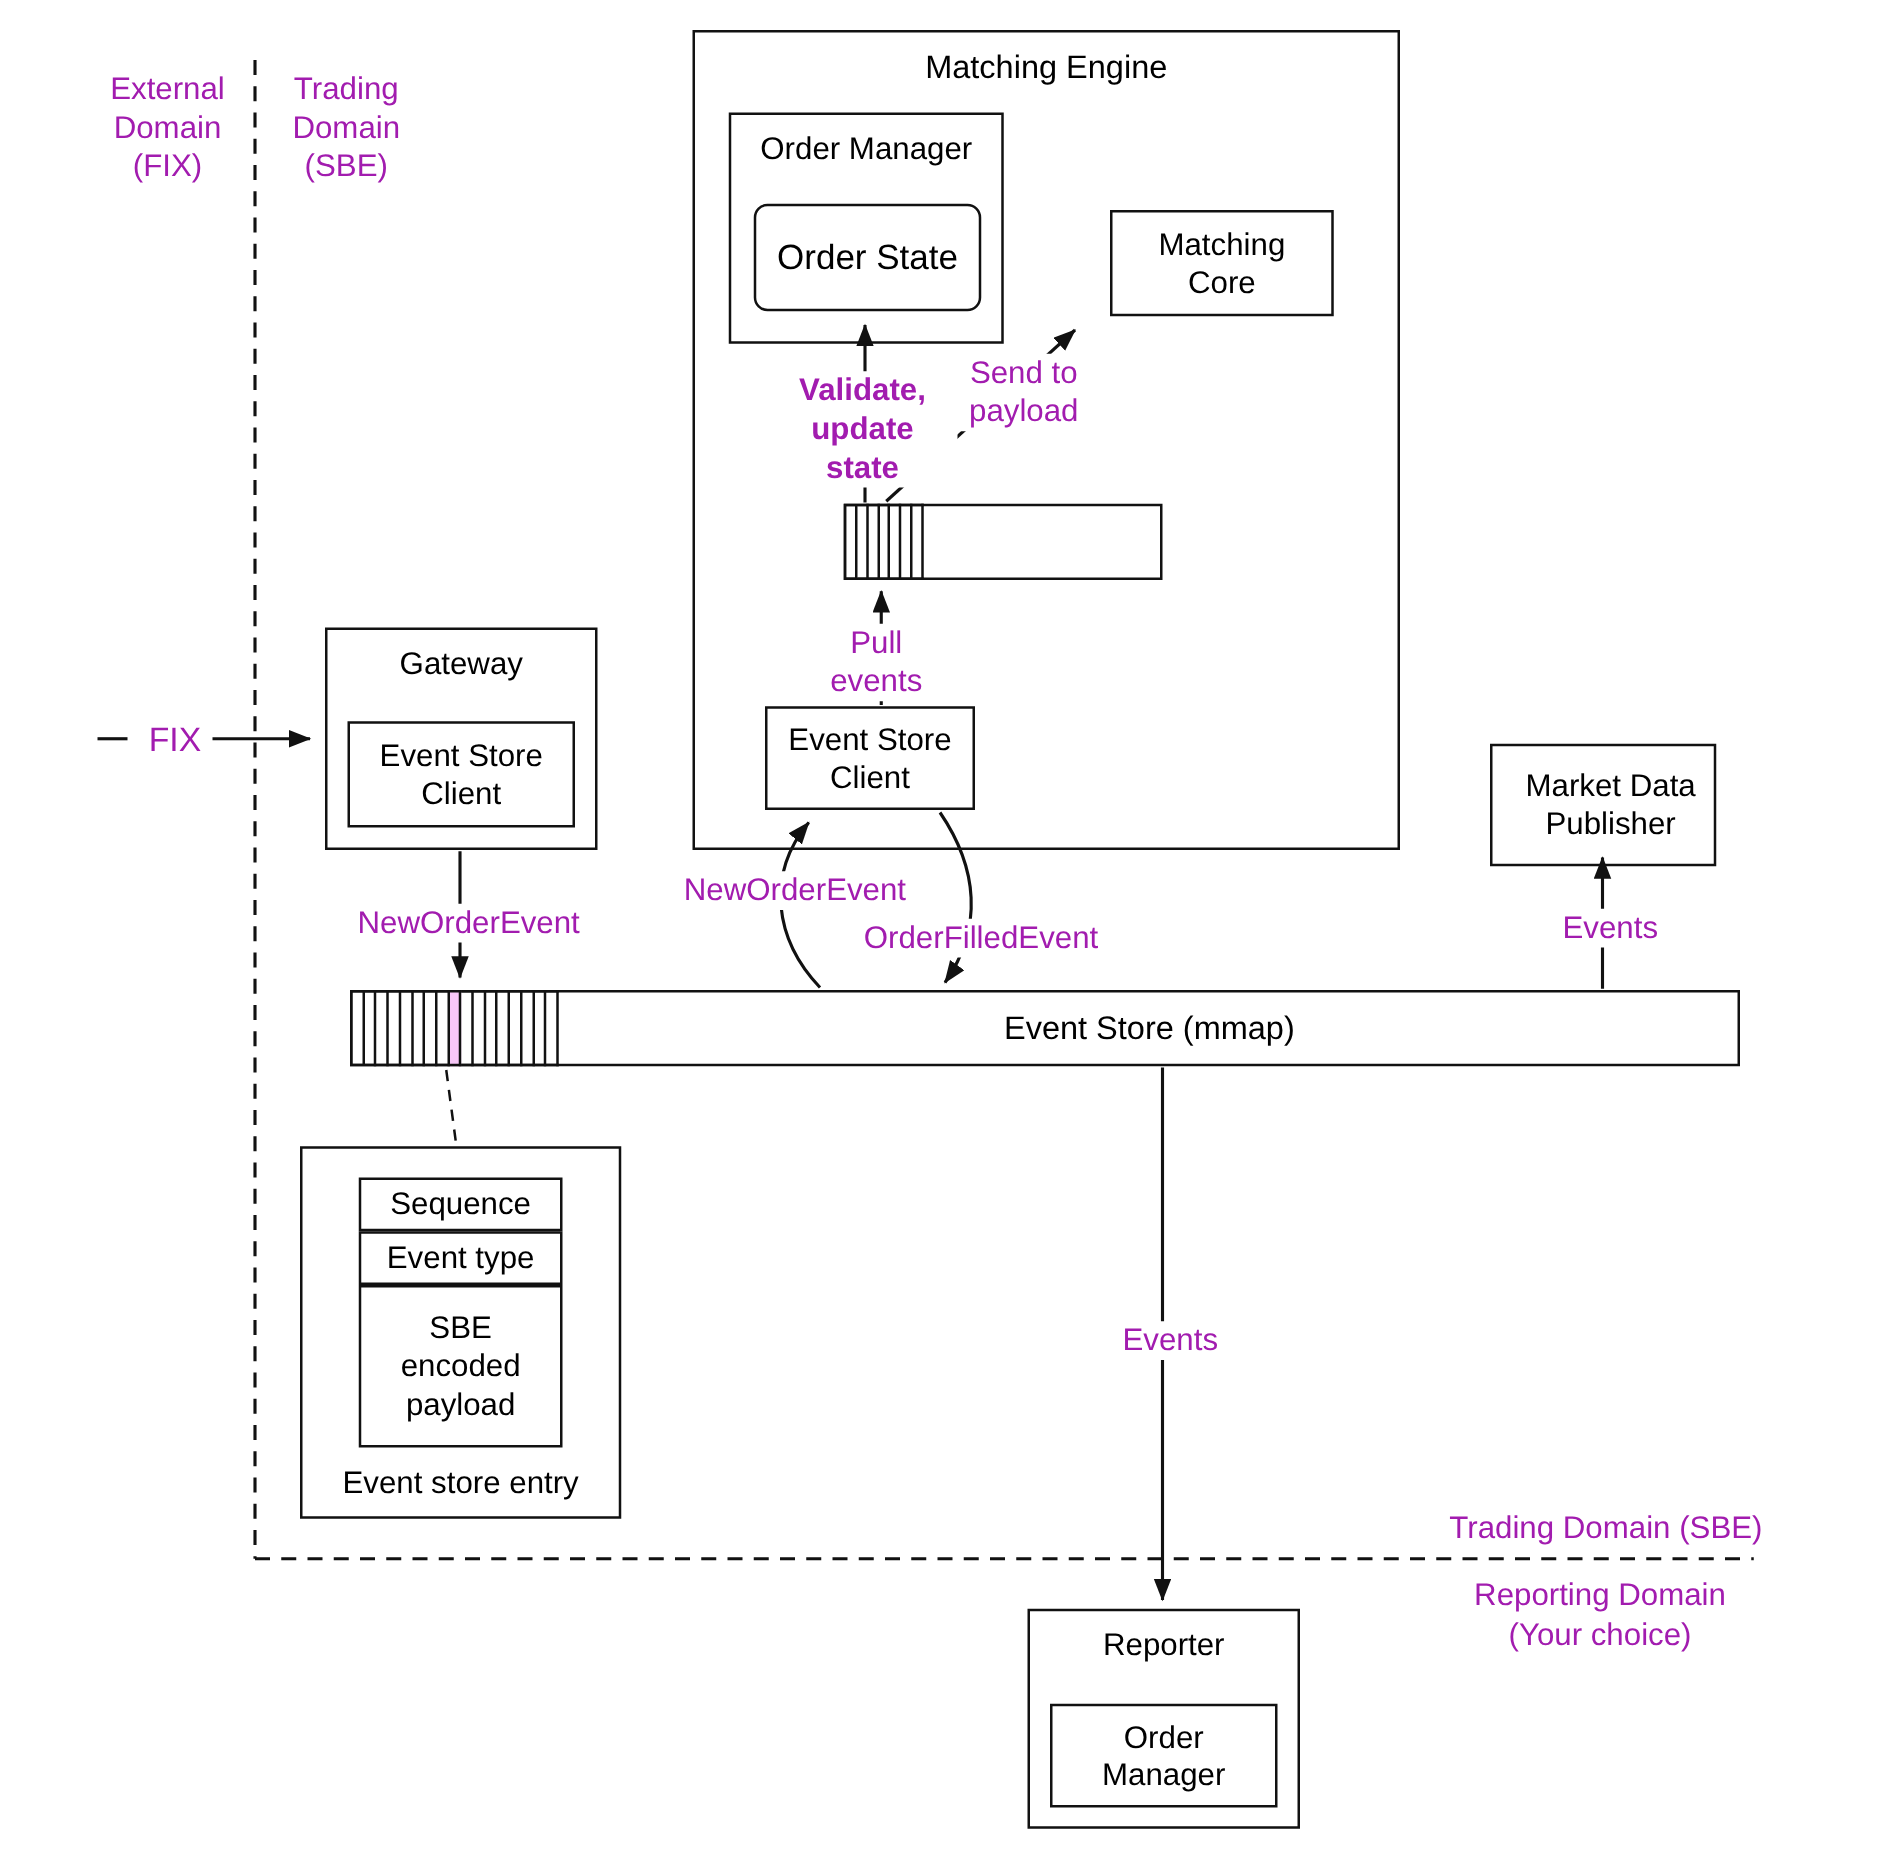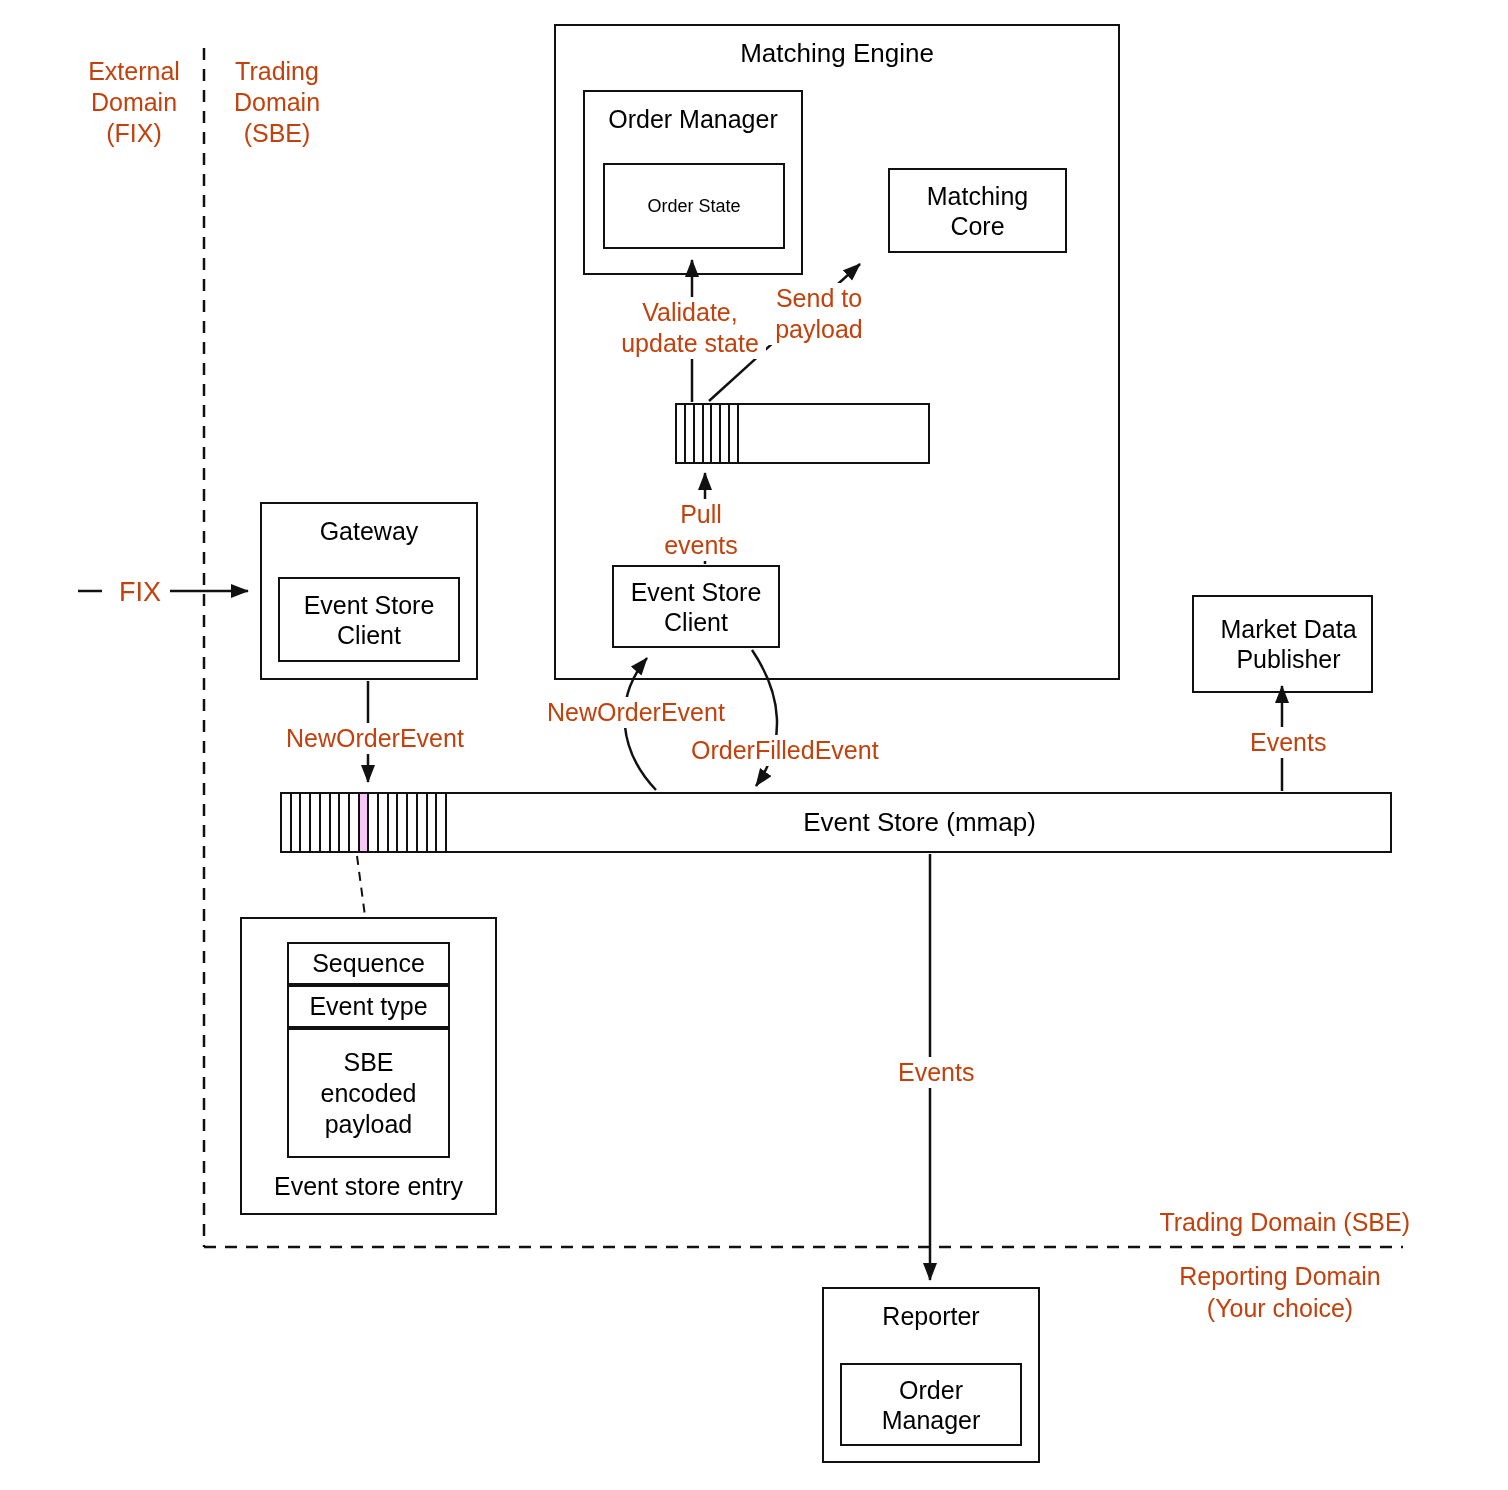--- a/index.html
+++ b/index.html
@@ -3,21 +3,21 @@
 <meta charset="utf-8">
 <style>
   html,body{margin:0;padding:0;background:#fff;}
   #stage{
     position:relative;width:1508px;height:1490px;background:#ffffff;
     font-family:"Liberation Sans", sans-serif;color:#000;overflow:hidden;
   }
   svg.wires{position:absolute;left:0;top:0;z-index:1;}
   .box{position:absolute;border:2px solid #111;background:transparent;box-sizing:border-box;z-index:2;}
   .center{display:flex;align-items:center;justify-content:center;text-align:center;}
-  .lbl{position:absolute;font-size:25px;line-height:31px;text-align:center;color:#c2410c;z-index:3;}
+  .lbl{position:absolute;font-size:25px;line-height:31px;text-align:center;color:#a21caf;z-index:3;}
   .whitebg{background:#fff;padding:0 4px;}
   .title-top{position:absolute;top:12px;left:0;right:0;text-align:center;font-size:25px;line-height:30px;}
   .cells{position:absolute;top:-2px;bottom:-2px;left:-2px;display:flex;z-index:2;}
   .cells .cell{flex:1 1 0;border-right:2px solid #111;border-top:2px solid #111;border-bottom:2px solid #111;box-sizing:border-box;}
   .cells .cell:first-child{border-left:2px solid #111;}
   .caption-bottom{position:absolute;bottom:12px;left:0;right:0;text-align:center;font-size:25px;}
 </style>
 </head>
 <body>
 
@@ -59,21 +59,21 @@
   <div class="lbl" style="left:1128px;top:1207px;width:282px;text-align:right;">Trading Domain (SBE)</div>
   <div class="lbl" style="left:1167px;top:1260px;width:226px;line-height:32px;">Reporting Domain (Your choice)</div>
 
   <div class="box" style="left:554px;top:24px;width:566px;height:656px;">
     <div class="title-top" style="font-size:26px;">Matching Engine</div>
   </div>
 
   <div class="box" style="left:583px;top:90px;width:220px;height:185px;">
     <div class="title-top">Order Manager</div>
   </div>
-  <div class="box center" style="left:603px;top:163px;width:182px;height:86px;font-size:18px;">Order State</div>
+  <div class="box center" style="left:603px;top:163px;width:182px;height:86px;font-size:28px;border-radius:11px;">Order State</div>
 
   <div class="box center" style="left:888px;top:168px;width:179px;height:85px;font-size:25px;line-height:30px;">
     <div style="width:120px;">Matching Core</div>
   </div>
 
   <div class="box" style="left:675px;top:403px;width:255px;height:61px;">
     <div class="cells" style="width:64px;">
         <div class="cell"></div>
         <div class="cell"></div>
         <div class="cell"></div>
@@ -136,18 +136,18 @@
   </div>
   <div class="box center" style="left:840px;top:1363px;width:182px;height:83px;font-size:25px;line-height:30px;">
     <div style="width:120px;">Order Manager</div>
   </div>
 
   <div class="lbl" style="left:110px;top:577px;width:60px;font-size:27px;">FIX</div>
   <div class="lbl whitebg" style="left:282px;top:723px;width:172px;">NewOrderEvent</div>
   <div class="lbl whitebg" style="left:543px;top:697px;width:170px;">NewOrderEvent</div>
   <div class="lbl whitebg" style="left:687px;top:735px;width:180px;">OrderFilledEvent</div>
   <div class="lbl whitebg" style="left:640px;top:499px;width:114px;">Pull events</div>
-  <div class="lbl whitebg" style="left:614px;top:297px;width:144px;">Validate, update state</div>
+  <div class="lbl whitebg" style="left:614px;top:297px;width:144px;font-weight:bold;">Validate, update state</div>
   <div class="lbl whitebg" style="left:758px;top:283px;width:114px;">Send to payload</div>
   <div class="lbl whitebg" style="left:1246px;top:727px;width:72px;">Events</div>
   <div class="lbl whitebg" style="left:894px;top:1057px;width:72px;">Events</div>
 
 </div>
 
 </body></html>

